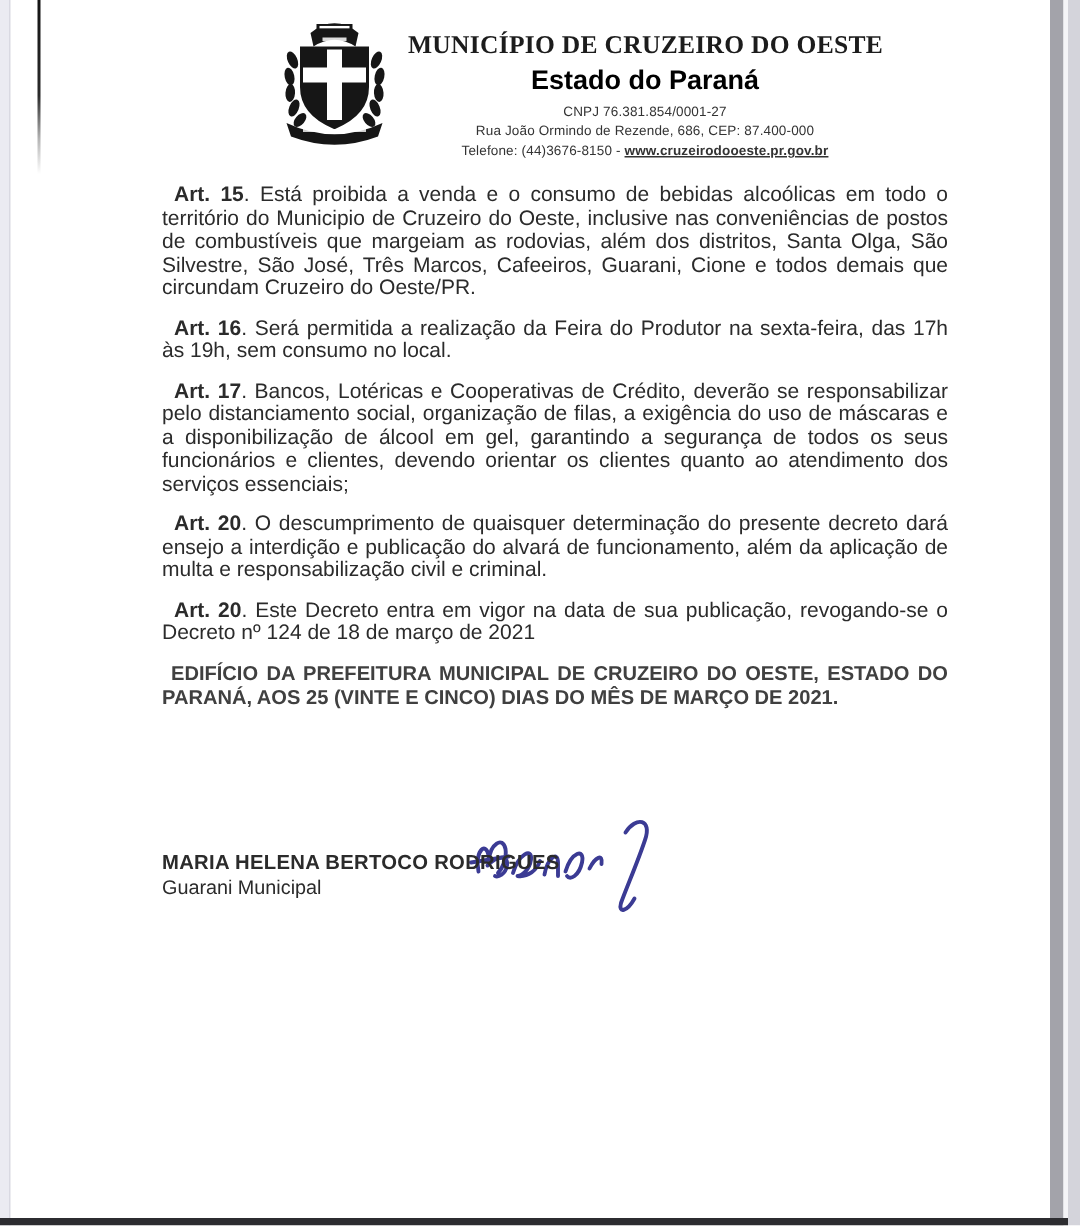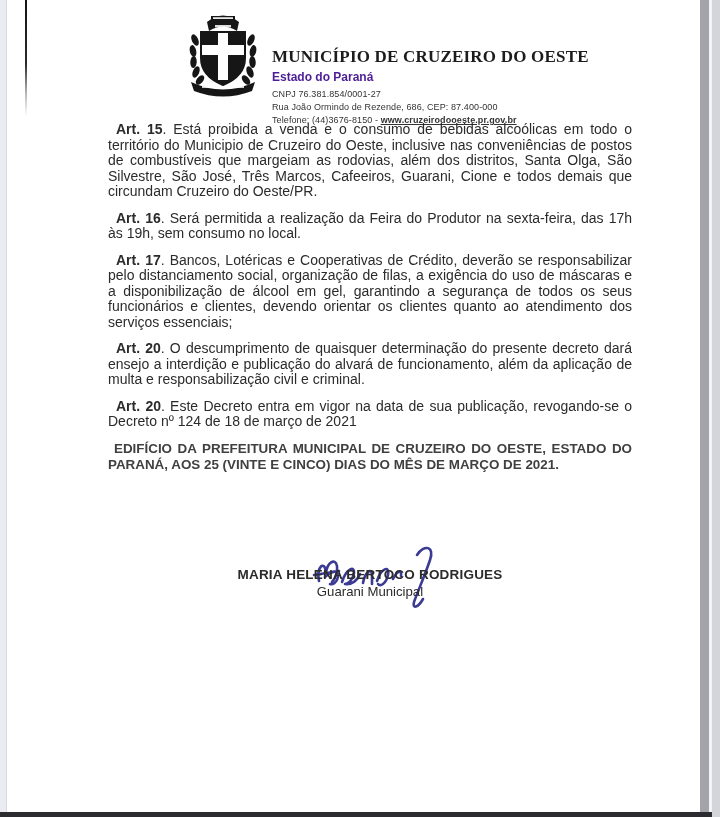--- a/index.html
+++ b/index.html
@@ -14,37 +14,37 @@
   .edge-left-line{position:absolute;left:6px;top:0;width:1px;height:817px;background:#d9d9e2;}
   .fold-line{position:absolute;left:25px;top:0;width:2px;height:116px;
     background:linear-gradient(to bottom,#141414 0%,#2a2a2a 55%,rgba(90,90,90,.45) 80%,rgba(120,120,120,0) 100%);}
   .scroll-track{position:absolute;left:700px;top:0;width:9px;height:817px;background:#a3a3aa;}
   .scroll-gap{position:absolute;left:709px;top:0;width:3px;height:817px;background:#f4f4f7;}
   .scroll-outer{position:absolute;left:712px;top:0;width:8px;height:817px;background:#d4d4db;}
   .edge-bottom{position:absolute;left:0;bottom:0;width:712px;height:5px;background:#2c2c30;}
 
   
   .logo{position:absolute;left:186px;top:6px;width:74px;height:92px;}
-  .head-text{position:absolute;left:272px;top:20px;width:316px;text-align:left;color:#1f1f1f;margin-top:27px;}
+  .head-text{position:absolute;left:272px;top:20px;width:316px;text-align:center;color:#1f1f1f;}
   .head-title{font-family:"Liberation Serif", serif;font-weight:bold;font-size:17px;
     letter-spacing:.2px;white-space:nowrap;color:#1c1c1c;}
-  .head-state{font-weight:bold;font-size:12px;margin-top:3px;color:#4c1d95;}
+  .head-state{font-weight:bold;font-size:18px;margin-top:3px;color:#000000;}
   .head-small{font-size:9px;margin-top:3px;color:#333;letter-spacing:.1px;}
   .head-small.first{margin-top:5px;}
   .url{text-decoration:underline;font-weight:bold;}
 
   
   .doc-body{position:absolute;left:108px;top:122px;width:524px;color:#2b2b2b;}
   p.article{margin:0 0 11px;text-align:justify;font-size:14px;line-height:15.5px;text-indent:8px;}
   p.article .art-label{font-weight:bold;}
   p.closing{margin:6px 0 0;text-align:justify;font-size:13.4px;line-height:16.5px;
     font-weight:bold;text-indent:6px;color:#404040;}
 
   
-  .sig-block{position:absolute;left:108px;top:567px;width:524px;text-align:center;color:#2b2b2b;}
+  .sig-block{position:absolute;left:108px;top:567px;width:524px;text-align:left;color:#2b2b2b;}
   .sig-name{font-weight:bold;font-size:13.5px;letter-spacing:.2px;}
   .sig-role{font-size:13.2px;margin-top:2px;}
   .sig-ink{position:absolute;left:305px;top:541px;width:180px;height:72px;pointer-events:none;}
 </style>
 </head>
 <body>
 
 <div class="edge-left"></div>
 <div class="edge-left-line"></div>
 <div class="fold-line"></div>

